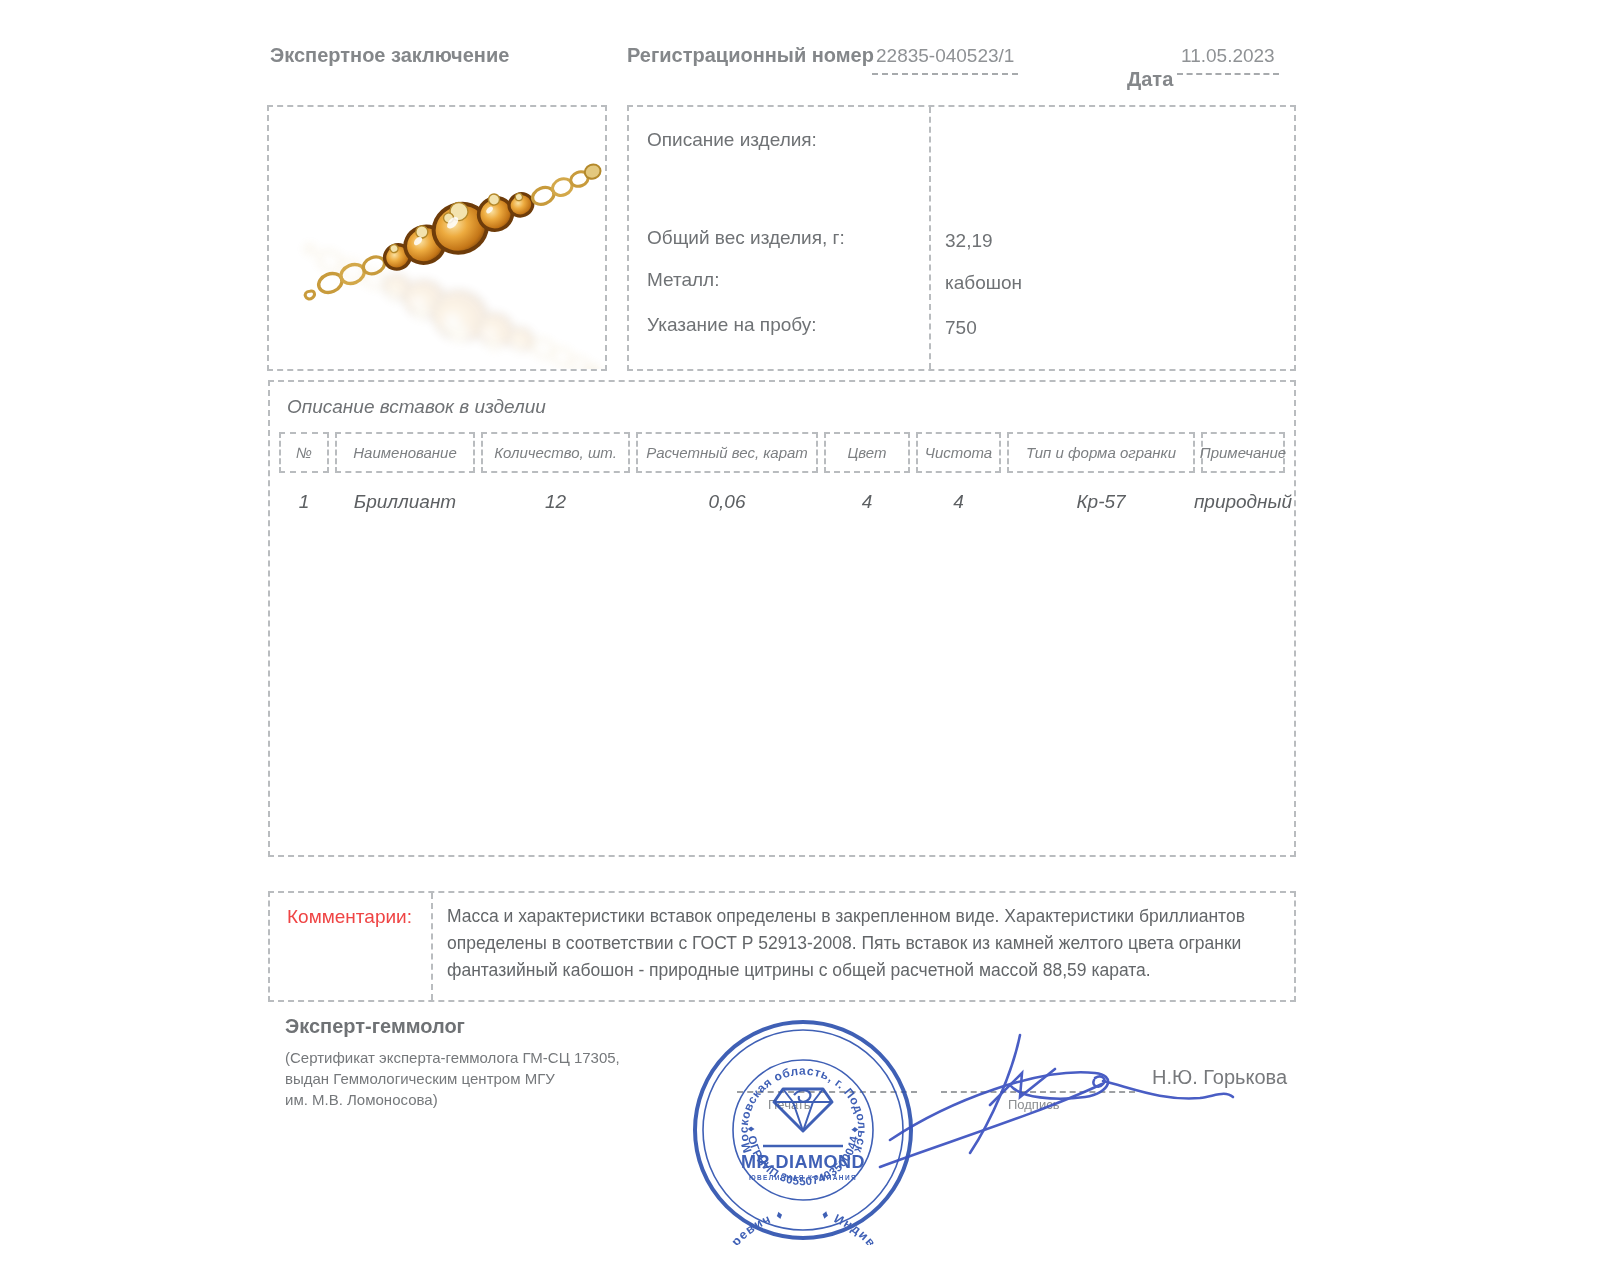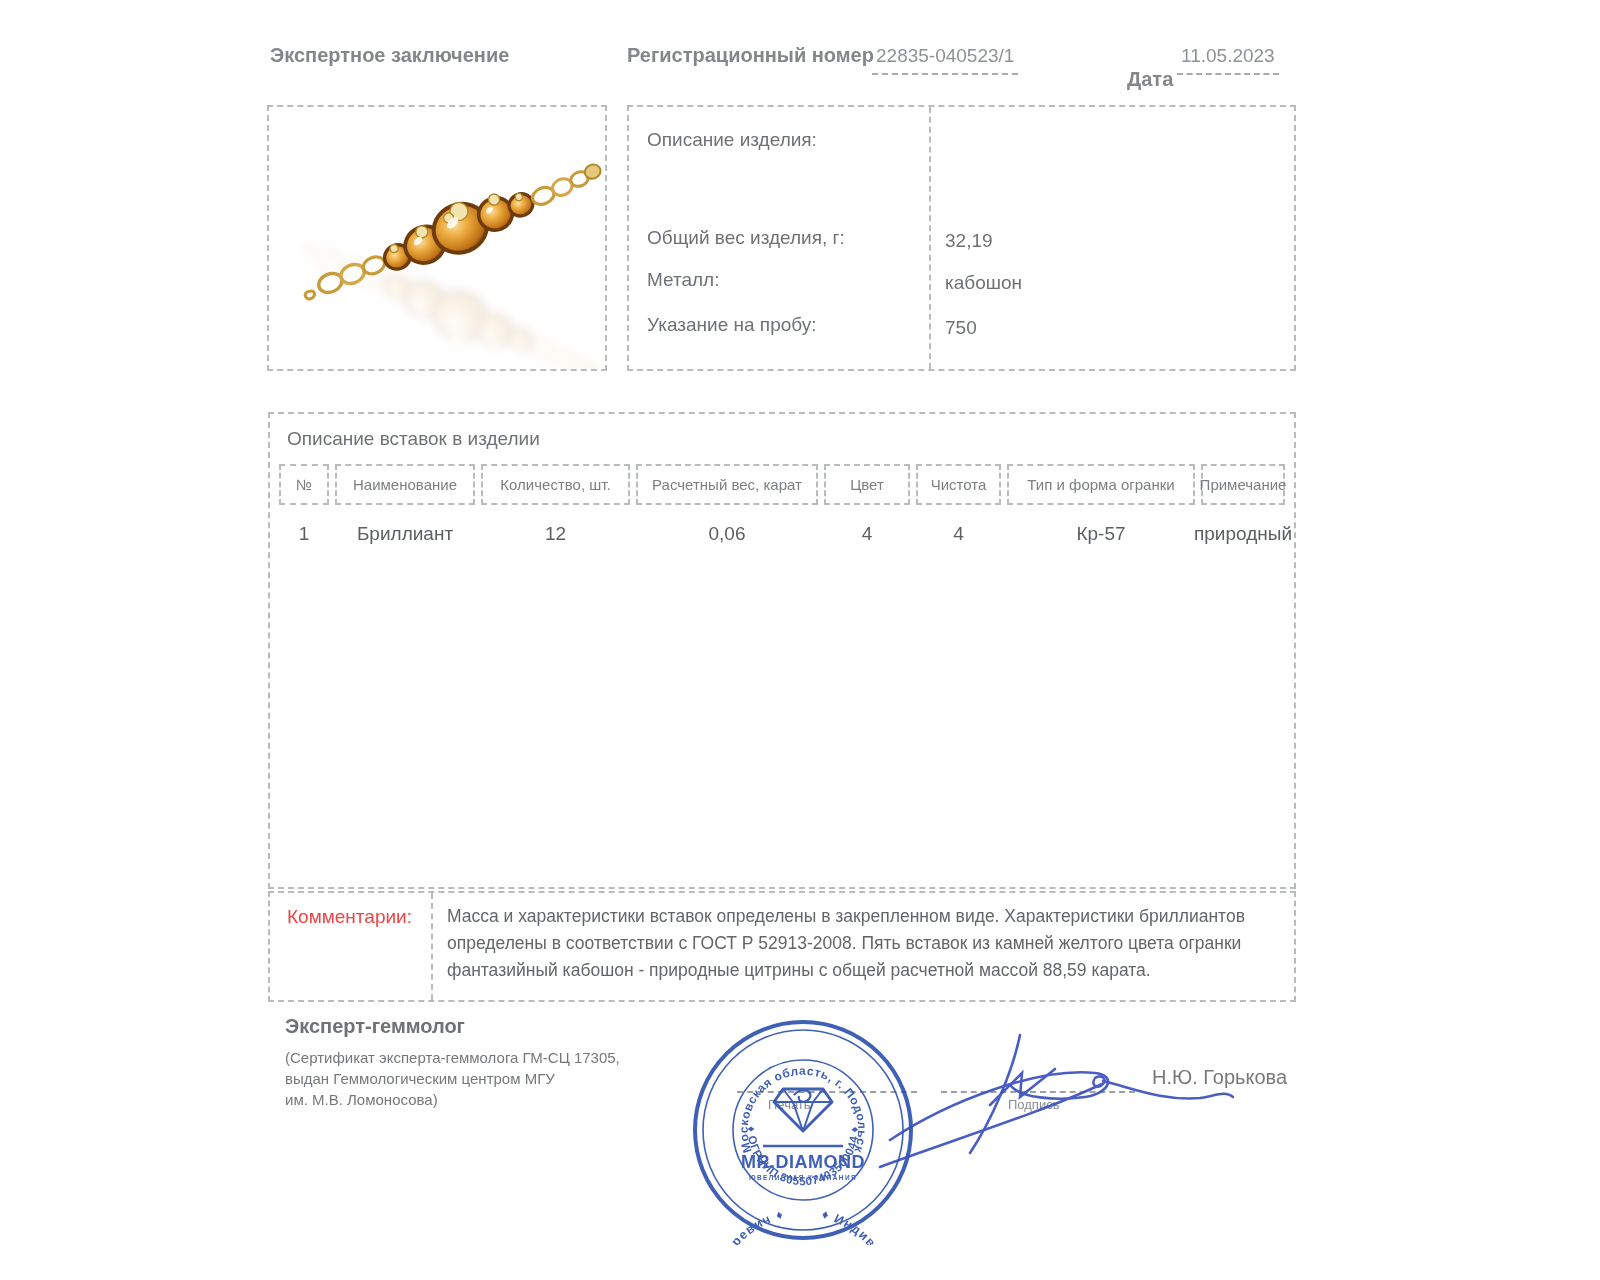--- a/index.html
+++ b/index.html
@@ -118,21 +118,21 @@
     <div class="abs info-label" style="left:18px; top:120px;">Общий вес изделия, г:</div>
     <div class="abs info-value" style="left:316px; top:120px;">32,19</div>
 
     <div class="abs info-label" style="left:18px; top:162px;">Металл:</div>
     <div class="abs info-value" style="left:316px; top:162px;">кабошон</div>
 
     <div class="abs info-label" style="left:18px; top:207px;">Указание на пробу:</div>
     <div class="abs info-value" style="left:316px; top:207px;">750</div>
   </div>
 
-  <div class="abs dbox" style="left:268px; top:412px; width:1028px; height:477px;">
+  <div class="abs dbox" style="left:268px; top:380px; width:1028px; height:477px;font-style:italic;">
     <div class="abs tbl-title" style="left:17px; top:14px;">Описание вставок в изделии</div>
 
     <div class="abs th-row" style="left:9px; top:50px;">
       <div class="th-cell c1">№</div>
       <div class="th-cell c2">Наименование</div>
       <div class="th-cell c3">Количество, шт.</div>
       <div class="th-cell c4">Расчетный вес, карат</div>
       <div class="th-cell c5">Цвет</div>
       <div class="th-cell c6">Чистота</div>
       <div class="th-cell c7">Тип и форма огранки</div>

